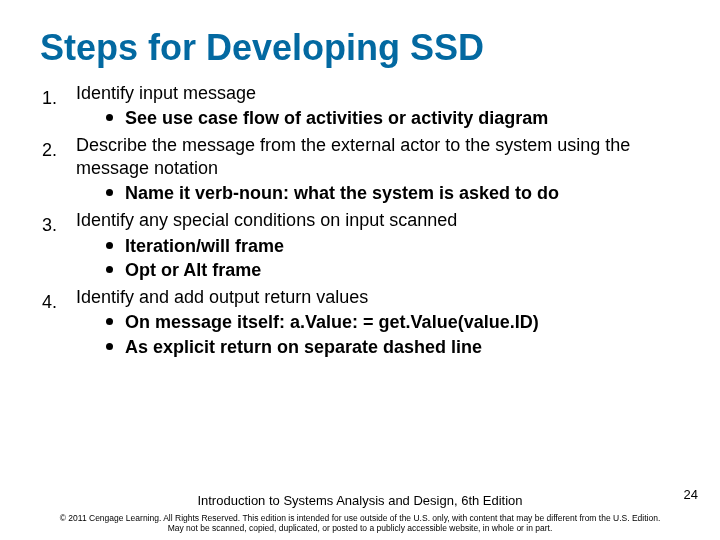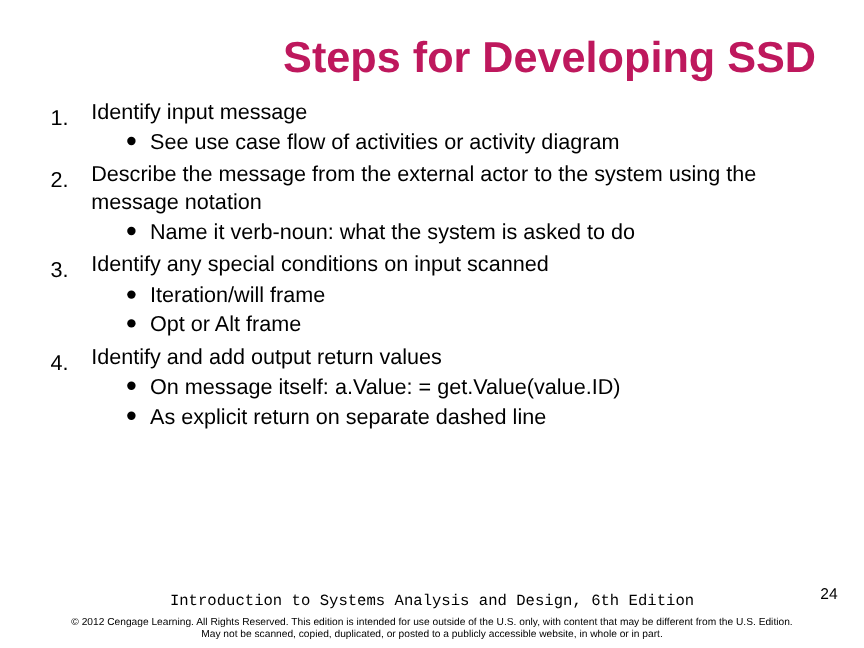--- a/index.html
+++ b/index.html
@@ -15,24 +15,23 @@
   .slide {
     box-sizing: border-box;
     width: 720px;
     height: 540px;
     padding: 28px 40px 0 40px;
     position: relative;
   }
   .title {
     font-size: 36px;
     font-weight: bold;
-    color: #be185d;
+    color: #0369a1;
     margin: 0 0 14px 0;
     line-height: 1.1;
-    text-align: right;
   }
   .content {
     font-size: 23px;
     color: #000;
     line-height: 1.28;
   }
   ol.num {
     list-style: none;
     margin: 0;
     padding: 0;
@@ -68,21 +67,21 @@
   }
   .dot {
     display: inline-block;
     width: 7px;
     height: 7px;
     border-radius: 50%;
     background: #000;
     margin: 7px 12px 0 0;
     flex: 0 0 7px;
   }
-  .subtext { flex: 1 1 auto; }
+  .subtext { flex: 1 1 auto; font-weight: bold; }
   .footer {
     position: absolute;
     left: 0;
     right: 0;
     bottom: 8px;
     text-align: center;
     font-size: 13px;
   }
   .pagenum {
     position: absolute;
@@ -168,19 +167,19 @@
             </li>
           </ul>
         </div>
       </li>
 
     </ol>
   </div>
 
   <div class="pagenum">24</div>
 
-  <div class="footer" style="bottom:32px;font-family:Liberation Mono, monospace;">Introduction to Systems Analysis and Design, 6th Edition</div>
+  <div class="footer" style="bottom:32px;">Introduction to Systems Analysis and Design, 6th Edition</div>
 
   <div class="copyright">
-    <div>© 2012 Cengage Learning. All Rights Reserved. This edition is intended for use outside of the U.S. only, with content that may be different from the U.S. Edition.</div>
+    <div>© 2011 Cengage Learning. All Rights Reserved. This edition is intended for use outside of the U.S. only, with content that may be different from the U.S. Edition.</div>
     <div>May not be scanned, copied, duplicated, or posted to a publicly accessible website, in whole or in part.</div>
   </div>
 </div>
 
 </body></html>

